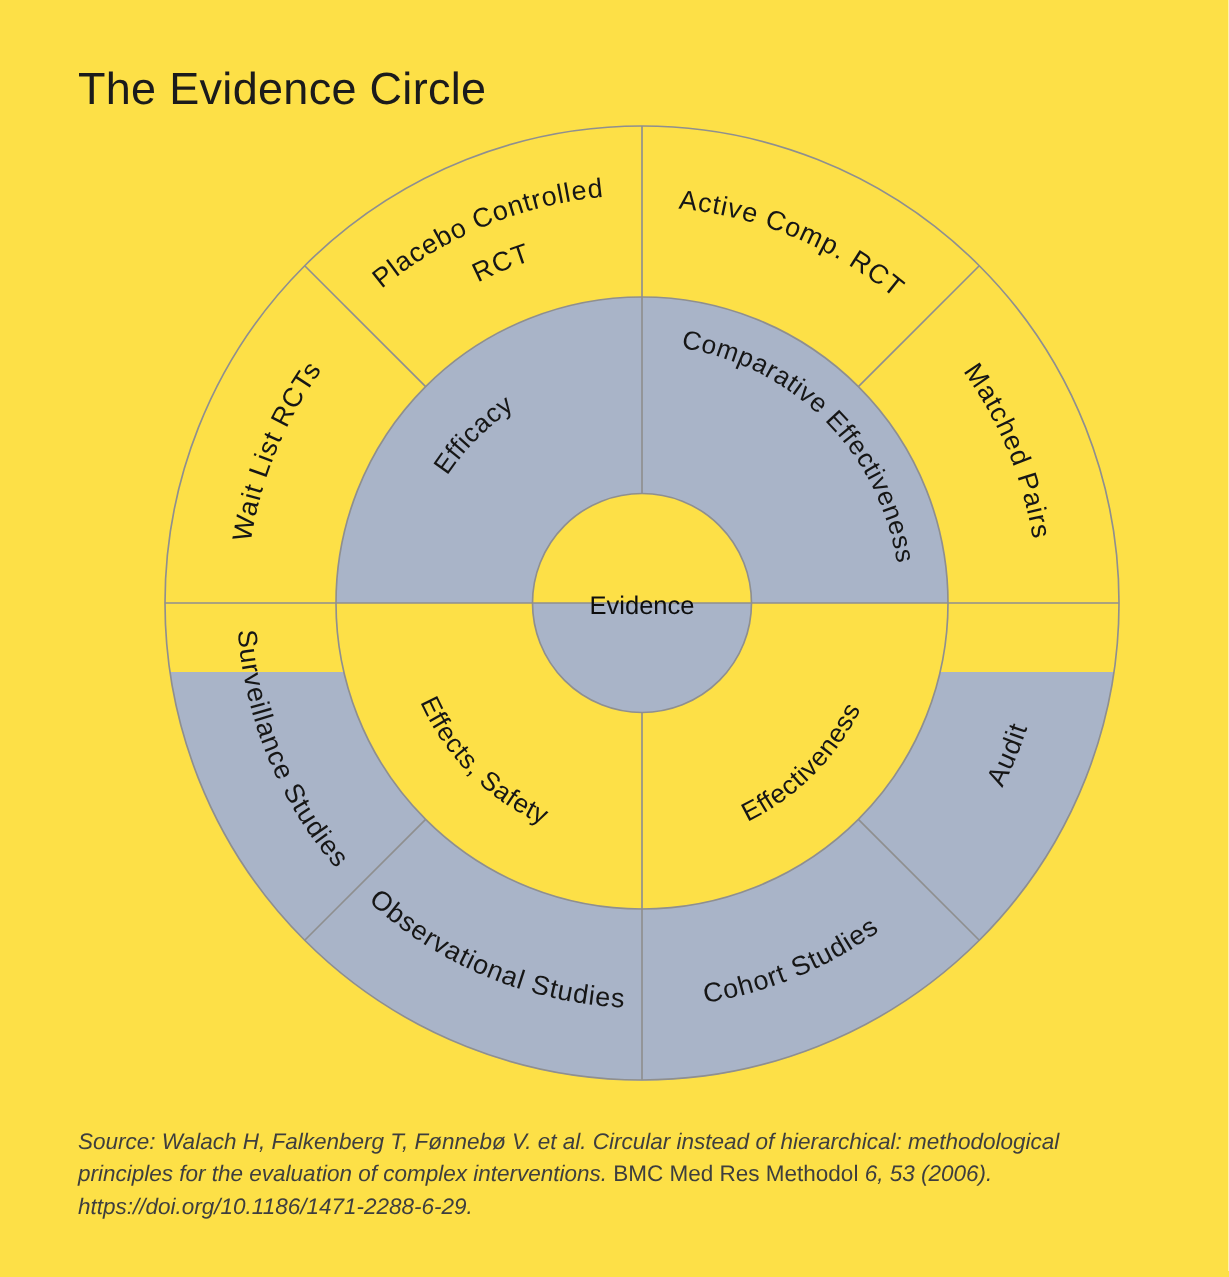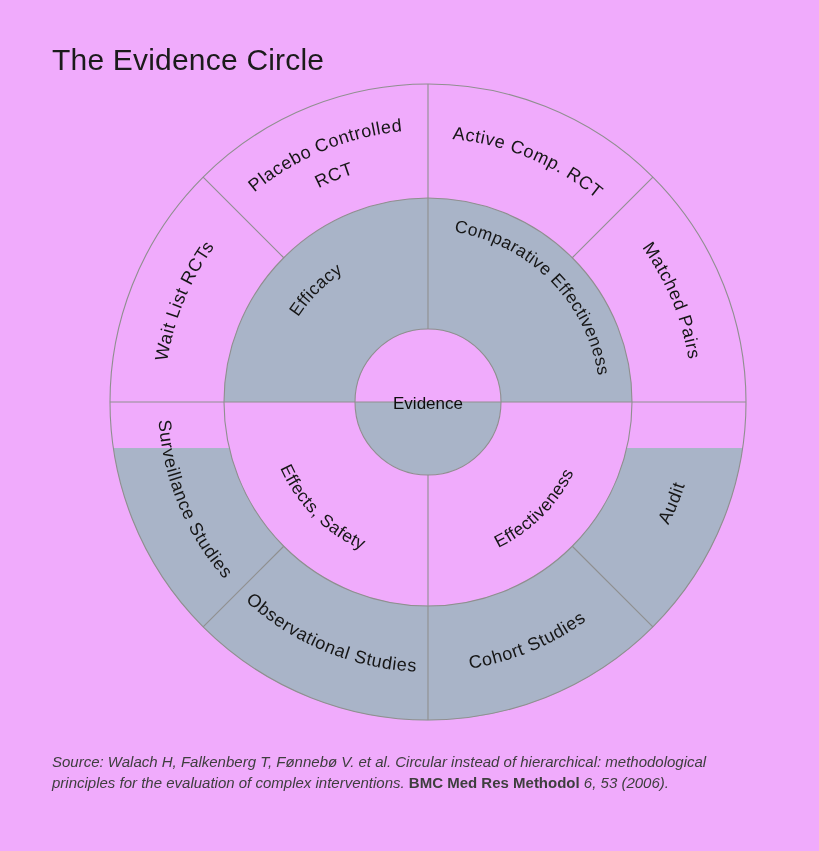--- a/index.html
+++ b/index.html
@@ -8,21 +8,21 @@
     background: #ffffff;
     width: 819px;
     height: 851px;
     font-family: "Liberation Sans", sans-serif;
     overflow: hidden;
   }
   .stage {
     position: relative;
     width: 819px;
     height: 851px;
-    background: #f0abfc;
+    background: #fde047;
   }
   .page-title {
     position: absolute;
     left: 52px;
     top: 45px;
     margin: 0;
     font-size: 30px;
     font-weight: 400;
     letter-spacing: 0.2px;
     color: #1b1b1b;
@@ -68,21 +68,20 @@
     top: 751px;
     width: 740px;
     margin: 0;
     font-size: 15px;
     line-height: 1.42;
     font-style: italic;
     color: #3e3e3e;
   }
   .source-text .upright {
     font-style: normal;
-    font-weight: bold;
   }
 </style>
 </head>
 <body>
 
 <div class="stage">
 
   <h1 class="page-title">The Evidence Circle</h1>
 
   <svg class="diagram-svg" viewBox="0 0 819 851">
@@ -150,15 +149,16 @@
     </text>
     <text class="arc-label-inner" text-anchor="middle">
       <textPath href="#arcBotInner" startOffset="75%">Effectiveness</textPath>
     </text>
 
     <text class="center-label" x="428" y="409">Evidence</text>
   </svg>
 
   <p class="source-text"><span>Source: Walach H, Falkenberg T, Fønnebø V. et al. Circular instead of hierarchical: methodological</span><br>
     <span>principles for the evaluation of complex interventions. </span><span class="upright">BMC Med Res Methodol</span><span> 6, 53 (2006).</span><br>
+    <span>https://doi.org/10.1186/1471-2288-6-29.</span>
   </p>
 
 </div>
 
 </body></html>

